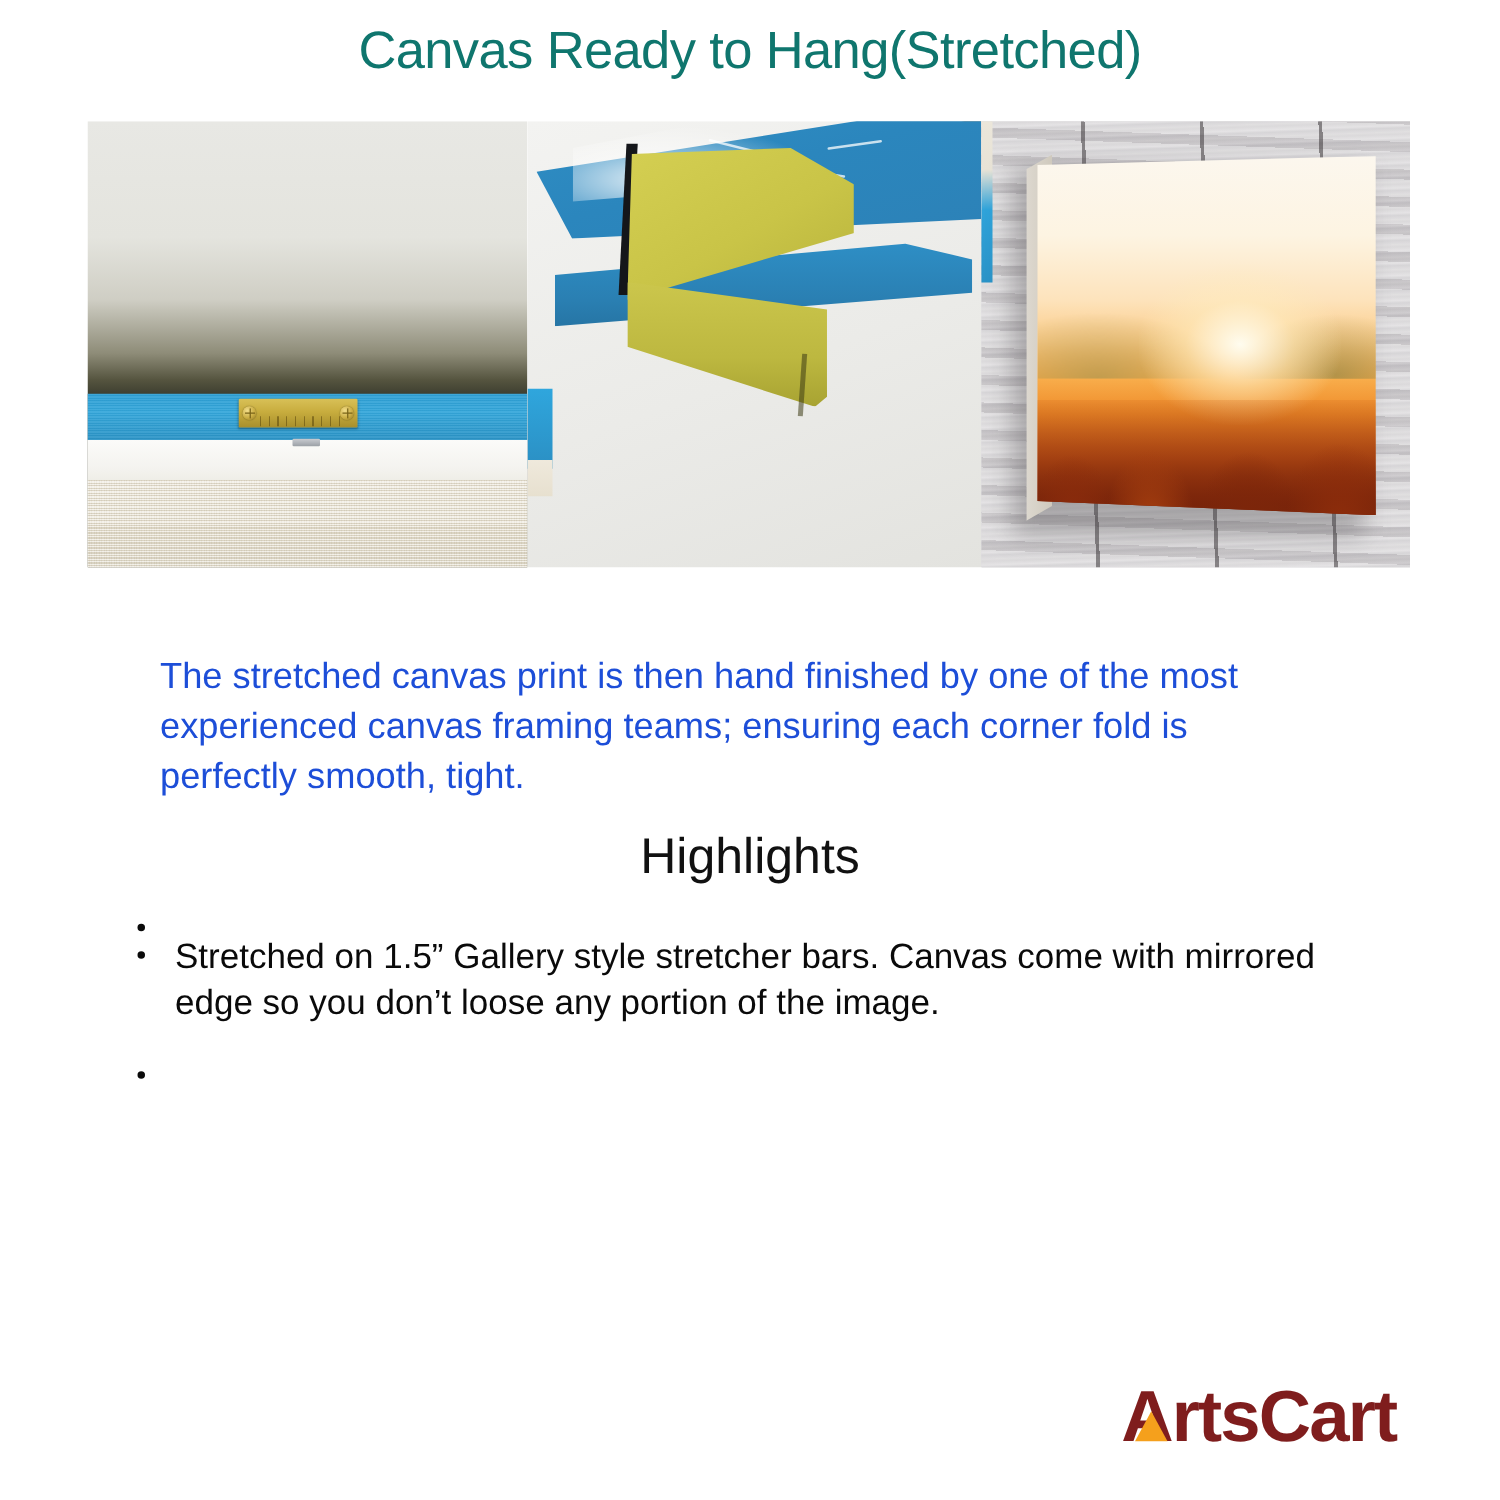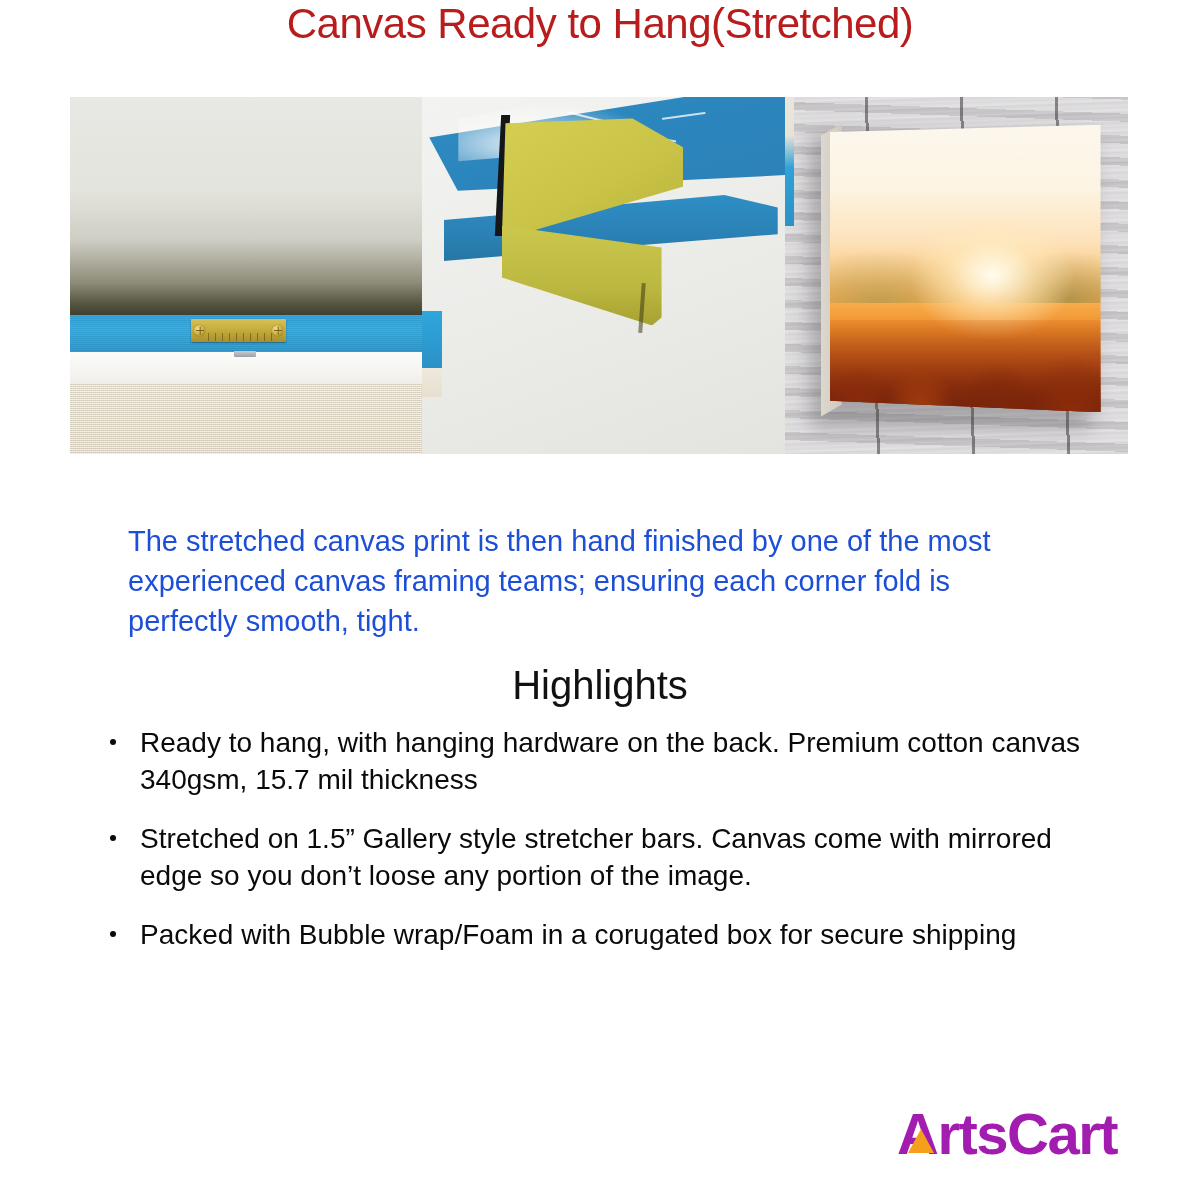--- a/index.html
+++ b/index.html
@@ -12,29 +12,29 @@
     height: 1200px;
     position: relative;
     font-family: "Liberation Sans", sans-serif;
     color: #000000;
     overflow: hidden;
   }
 
   
   .page-title {
     position: absolute;
-    top: 0;
+    top: 16px;
     left: 0;
     width: 1200px;
     text-align: center;
     font-size: 42px;
     font-weight: 400;
     letter-spacing: -0.5px;
     font-family: "Liberation Sans", sans-serif;
-    color: #b91c1c;
+    color: #0f766e;
     white-space: nowrap;
   }
 
   
   .photo-strip {
     position: absolute;
     top: 97px;
     left: 70px;
     width: 1058px;
     height: 357px;
@@ -358,21 +358,21 @@
     left: 897px;
     top: 1098px;
     height: 72px;
     display: flex;
     align-items: center;
   }
   .logo-text {
     font-size: 58px;
     font-weight: bold;
     letter-spacing: -1.5px;
-    color: #a21caf;
+    color: #7f1d1d;
     line-height: 1;
     font-family: "Liberation Sans", sans-serif;
     position: relative;
   }
   .logo-tri {
     position: absolute;
     left: 11px;
     top: 24px;
     width: 0; height: 0;
     border-left: 13px solid transparent;
@@ -433,29 +433,27 @@
 
 </div>
 
 <p class="intro">The stretched canvas print is then hand finished by one of the most experienced canvas framing teams; ensuring each corner fold is perfectly smooth, tight.</p>
 
 <h2 class="highlights-heading">Highlights</h2>
 
 <ul class="bullets">
   <li class="bullet">
     <span class="dot"></span>
-    <span>Ready to hang,  with hanging hardware on the back.  Premium cotton canvas 340gsm, 15.7 mil thickness</span>
   </li>
   <li class="bullet">
     <span class="dot"></span>
     <span>Stretched on 1.5” Gallery style stretcher bars. Canvas come with mirrored edge so you don’t loose any portion of the image.</span>
   </li>
   <li class="bullet">
     <span class="dot"></span>
-    <span>Packed with Bubble wrap/Foam in a corugated box for secure shipping</span>
   </li>
 </ul>
 
 <div class="logo">
   <span class="logo-text">
     <span class="logo-tri"></span>
     <span>ArtsCart</span>
   </span>
 </div>
 

